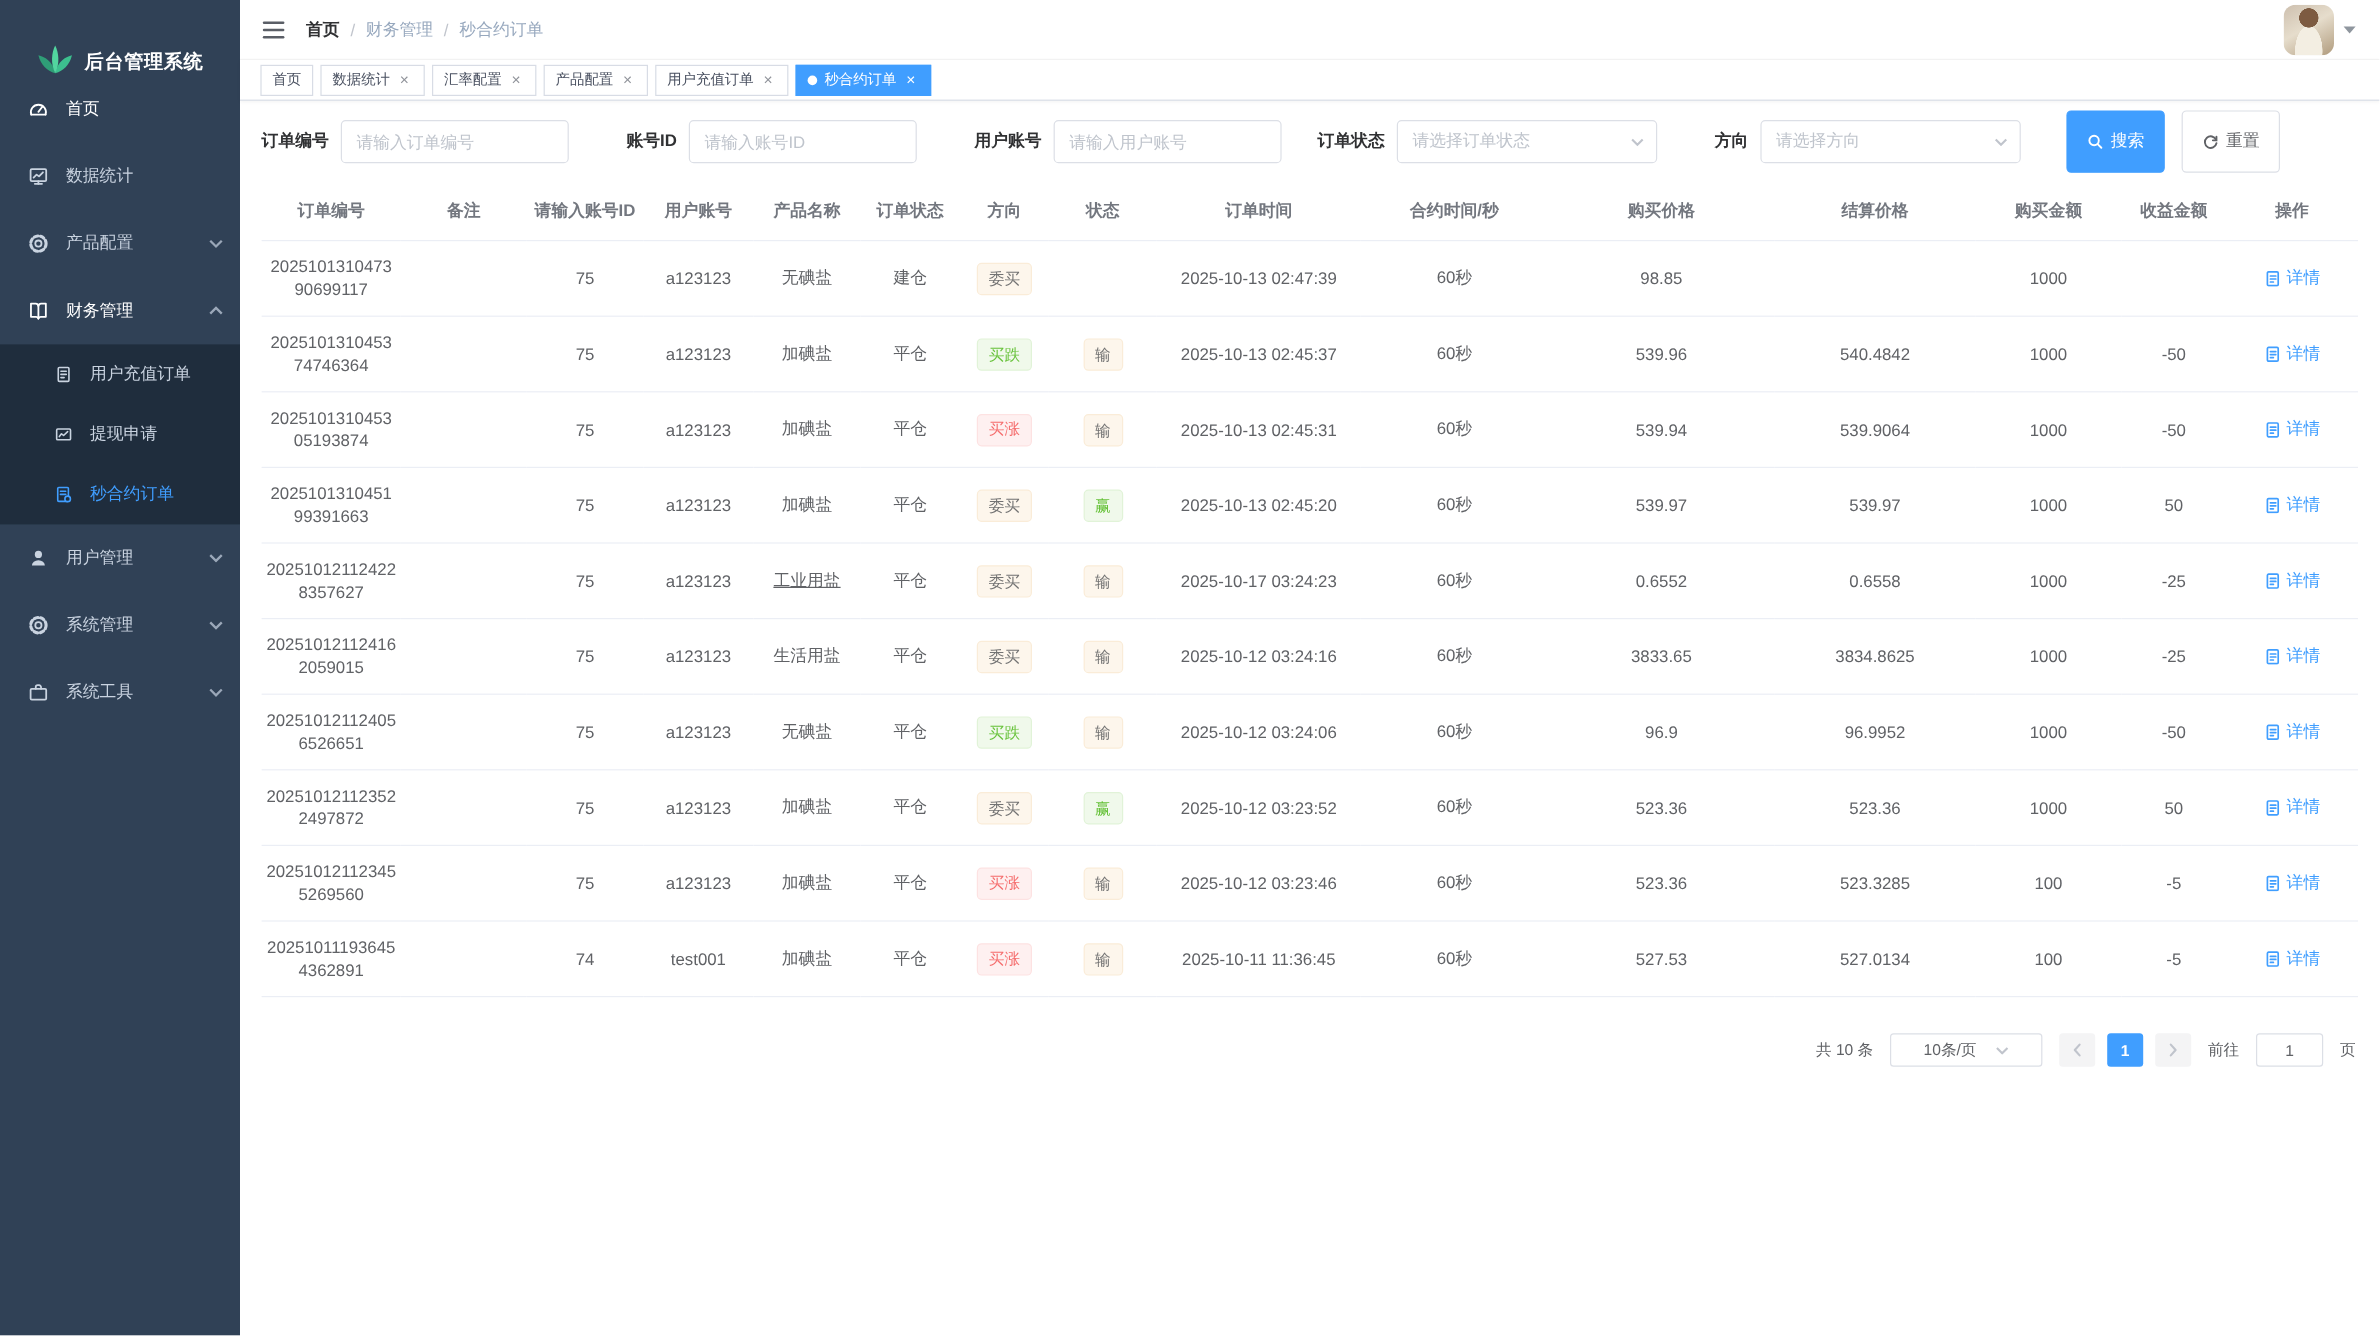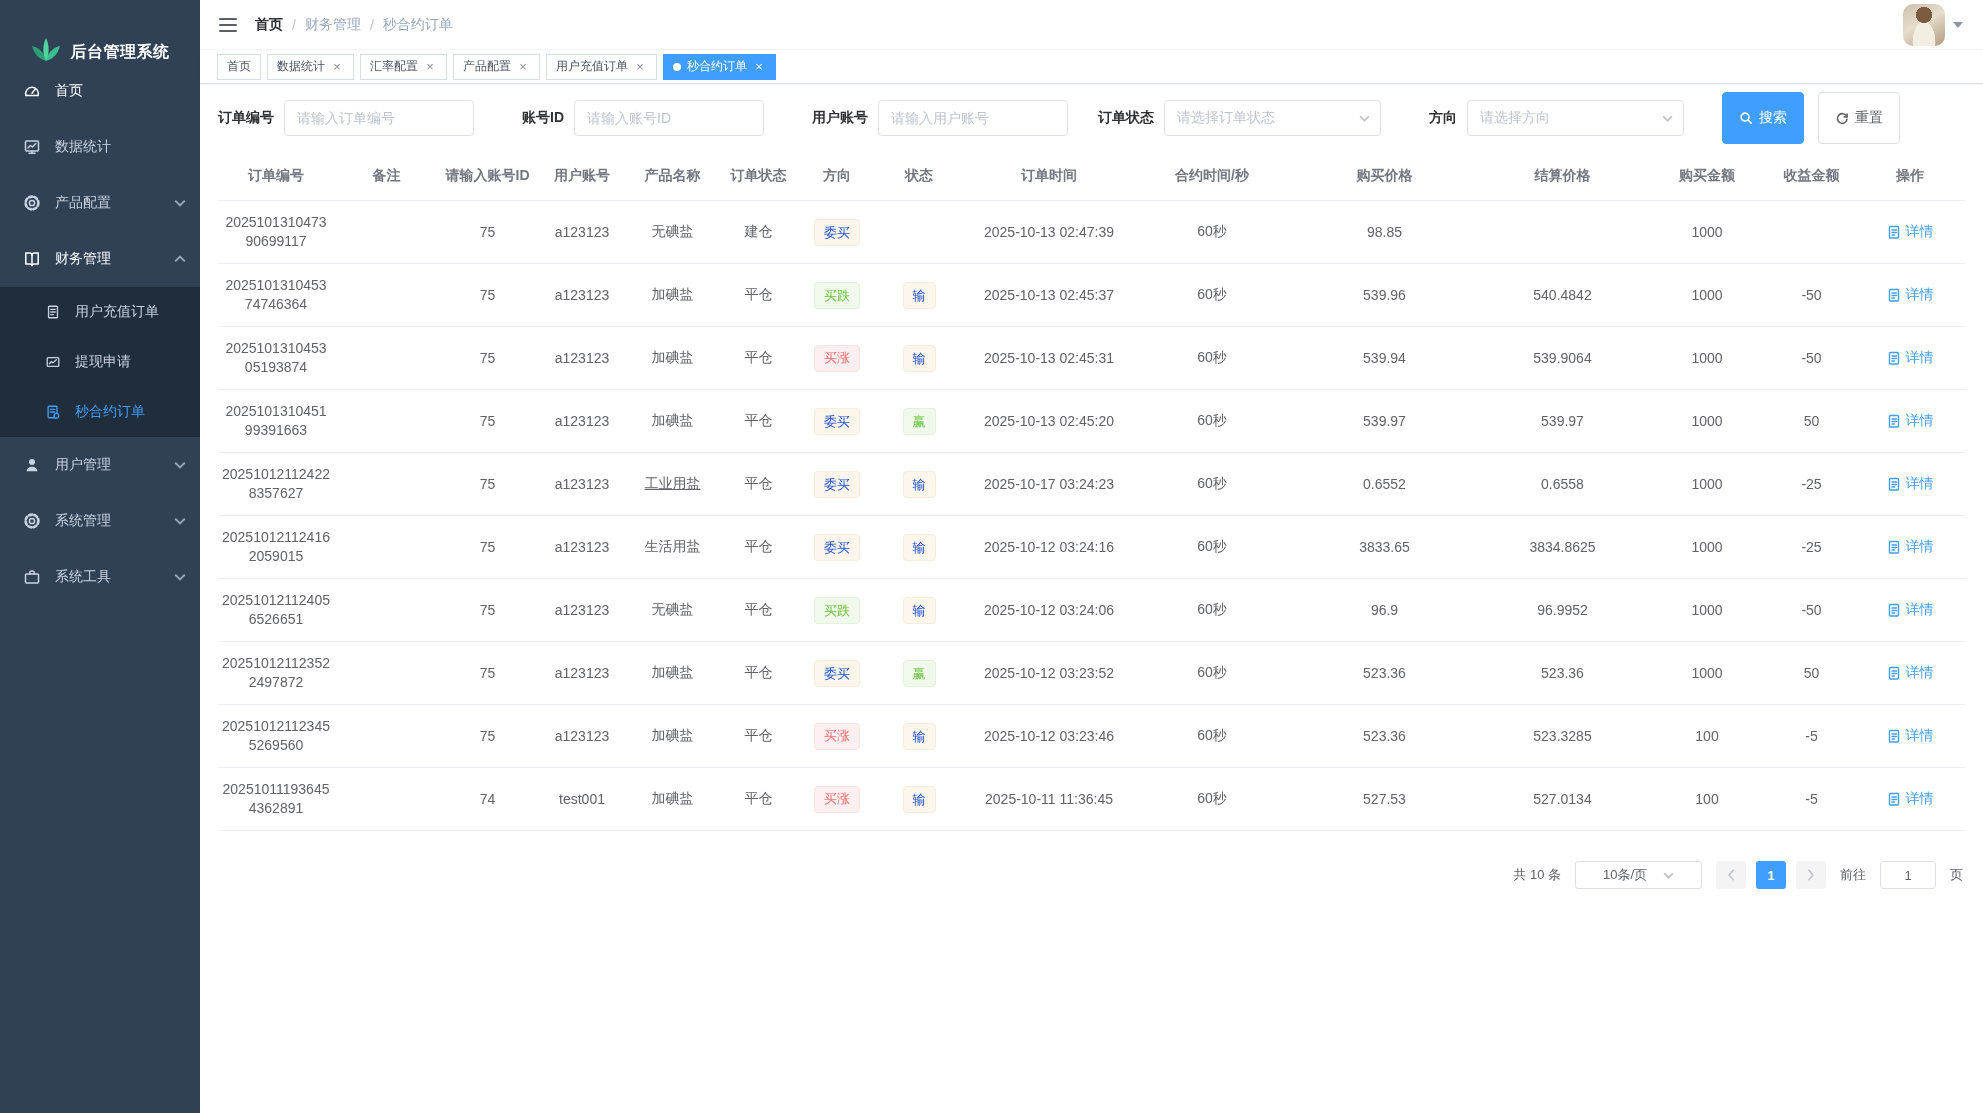--- a/index.html
+++ b/index.html
@@ -61,21 +61,21 @@
   .f-btns { margin-left:38px; display:flex; gap:14px; }
 
   
   table { width:100%; border-collapse:collapse; table-layout:fixed; }
   th { color:#73777f; font-weight:700; font-size:14px; padding:15px 4px; text-align:center; border-bottom:1px solid #ebeef5; }
   td { padding:8px 4px; text-align:center; font-size:14px; color:#606266; border-bottom:1px solid #ebeef5; height:63px; }
   .order-no { display:inline-block; width:108px; word-break:break-all; line-height:19px; }
   .nowrap { white-space:nowrap; }
   .u { text-decoration:underline; }
   .tag { display:inline-block; height:27px; line-height:25px; padding:0 9px; border-radius:4px; font-size:13px; border:1px solid transparent; }
-  .tag-warning { color:#1d4ed8; background:#fdf6ec; border-color:#faecd8; }
+  .tag-warning { color:#737373; background:#fdf6ec; border-color:#faecd8; }
   .tag-success { color:#67c23a; background:#f0f9eb; border-color:#e1f3d8; }
   .tag-danger  { color:#f56c6c; background:#fef0f0; border-color:#fde2e2;font-family:Liberation Mono, monospace; }
   .detail-link { color:#409EFF; display:inline-flex; align-items:center; gap:5px; cursor:pointer; text-decoration:none; }
   .detail-link svg { width:14px; height:14px; stroke:#409EFF; fill:none; stroke-width:1.4; stroke-linecap:round; }
 
   
   .pagination { display:flex; align-items:center; justify-content:flex-end; gap:14px; margin-top:30px; font-size:13px; color:#606266; padding-right:2px; }
   .pg-size { width:127px; height:28px; border:1px solid #dcdfe6; border-radius:3px; display:flex; align-items:center; justify-content:center; gap:16px; cursor:pointer; color:#606266; }
   .pg-nav { display:flex; align-items:center; gap:10px; }
   .pg-btn { min-width:30px; height:28px; border-radius:3px; background:#f4f4f5; display:flex; align-items:center; justify-content:center; cursor:pointer; }

